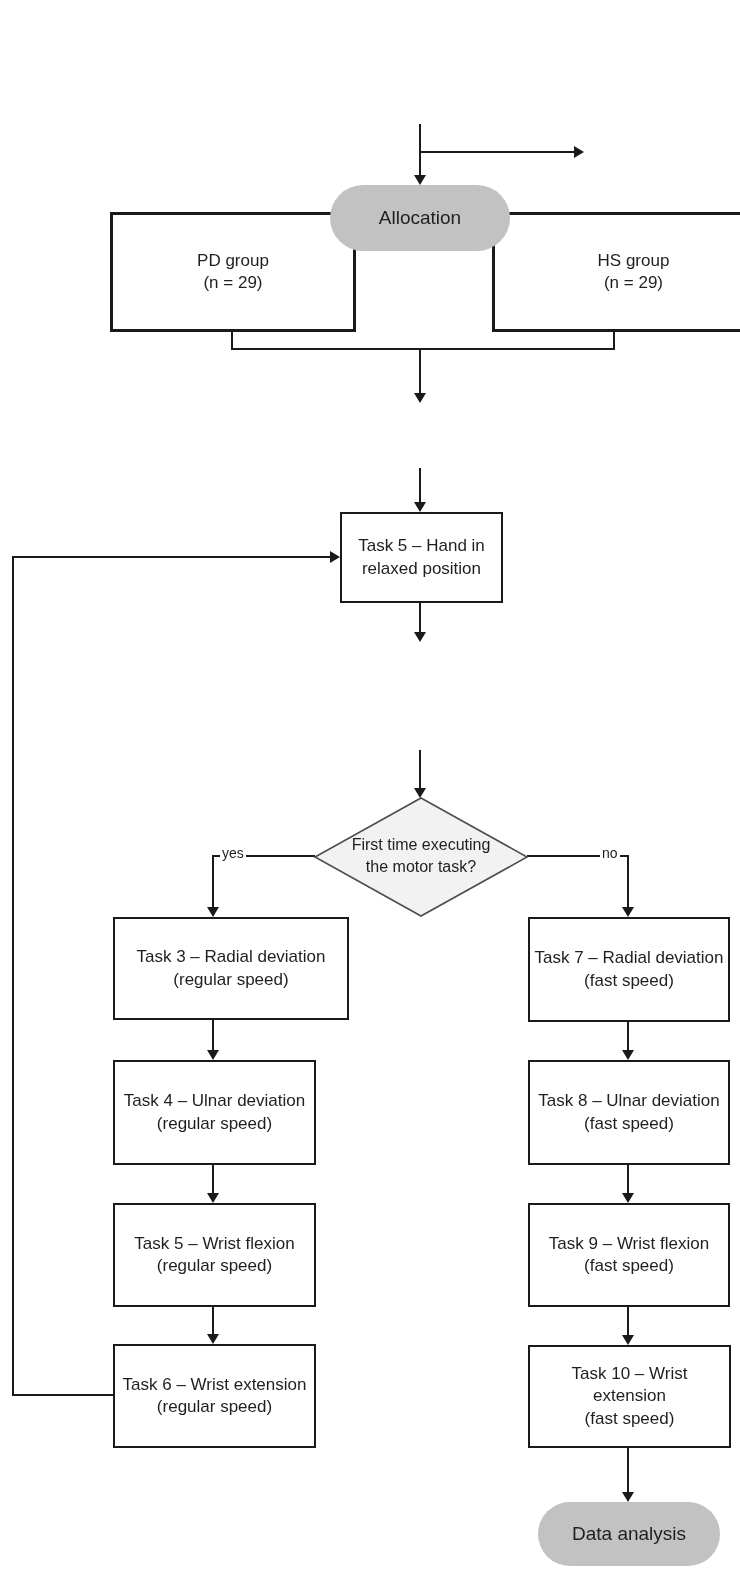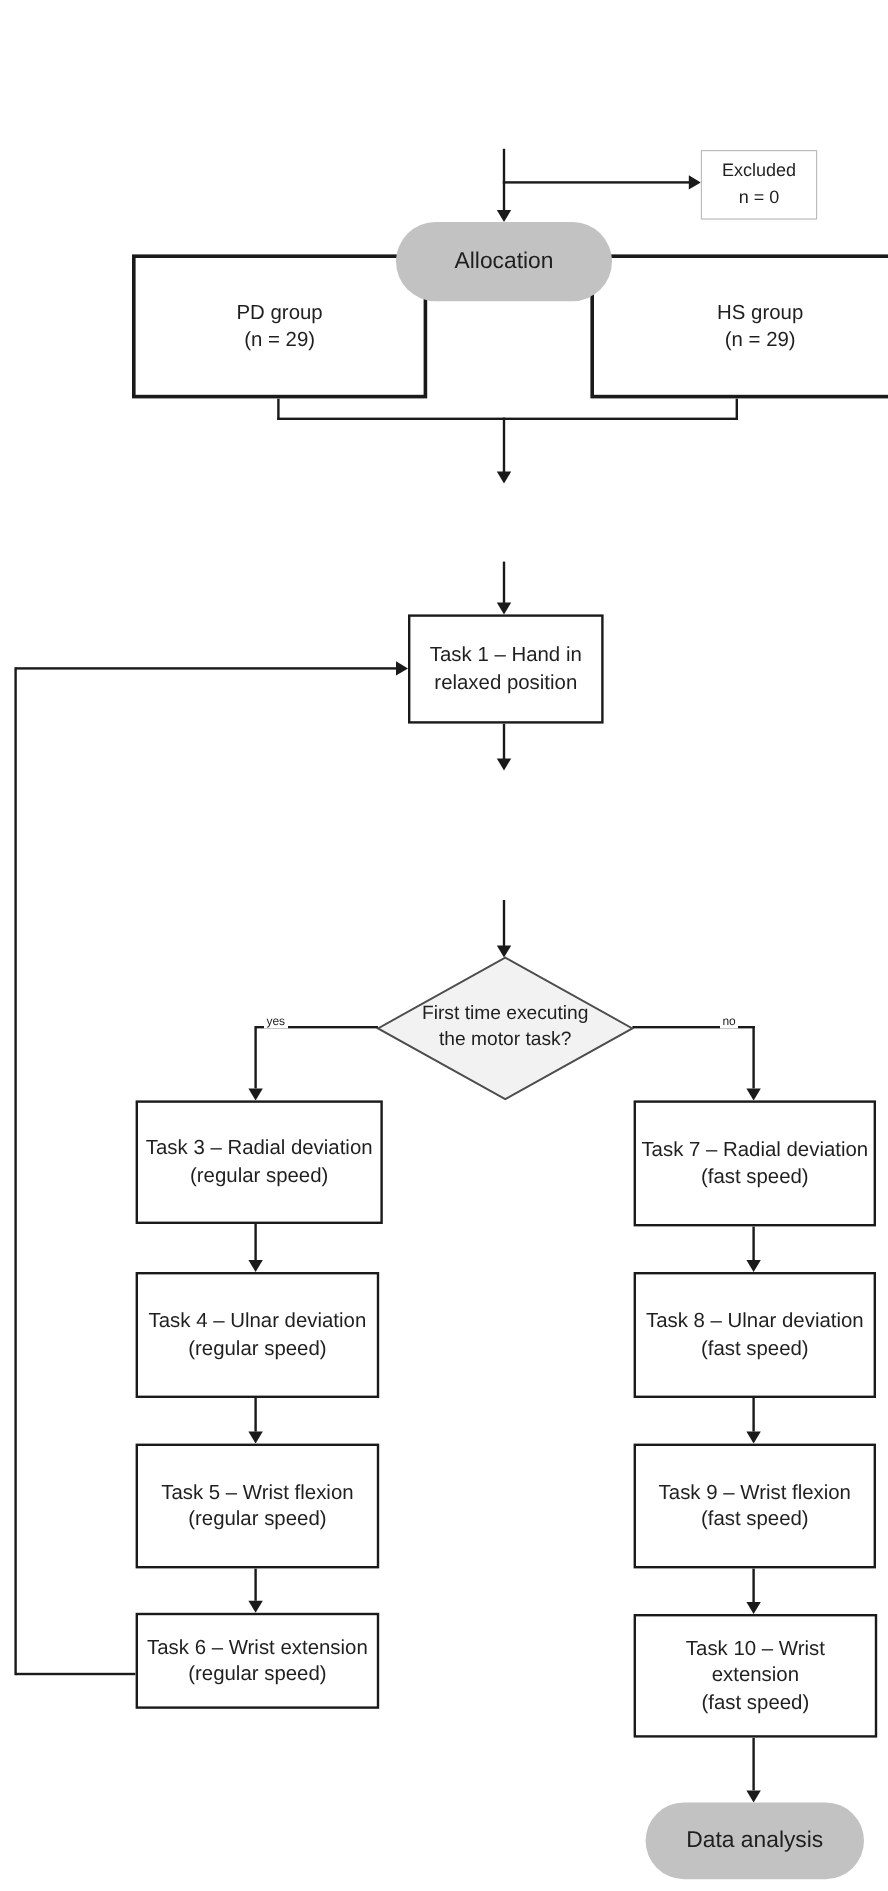--- a/index.html
+++ b/index.html
@@ -27,21 +27,21 @@
   .vline,.hline{position:absolute;background:var(--line);z-index:1;}
   .vline{width:2px;}
   .hline{height:2px;}
   .ah-down{position:absolute;width:0;height:0;z-index:1;
     border-left:6px solid transparent;border-right:6px solid transparent;
     border-top:10px solid var(--line);}
   .ah-right{position:absolute;width:0;height:0;z-index:1;
     border-top:6px solid transparent;border-bottom:6px solid transparent;
     border-left:10px solid var(--line);}
   .branch-label{
-    position:absolute;font-size:10px;background:#fff;padding:0 2px;z-index:2;
+    position:absolute;font-size:14px;background:#fff;padding:0 2px;z-index:2;
     color:var(--text);line-height:1.1;
   }
   .diamond-wrap{position:absolute;z-index:1;}
   .diamond-wrap polygon{fill:var(--diamond-fill);stroke:var(--diamond-border);stroke-width:1.6;}
   .diamond-text{
     position:absolute;z-index:2;text-align:center;white-space:pre-line;
     font-size:16px;line-height:1.35;color:var(--text);
   }
 </style>
 </head>
@@ -102,35 +102,33 @@
 
   <div class="branch-label" style="left:220px;top:846px">yes</div>
   <div class="branch-label" style="left:600px;top:846px">no</div>
 
   <svg class="diamond-wrap" style="left:309px;top:792px" width="224" height="130" viewBox="0 0 224 130">
     <polygon points="112,6 218,65 112,124 6,65"></polygon>
   </svg>
   <div class="diamond-text" style="left:325px;top:834px;width:192px">First time executing
 the motor task?</div>
 
-  <div class="node excluded" style="left:584px;top:125px;width:97px;height:58px">Excluded
-n = 0</div>
   <div class="node thick" style="left:110px;top:212px;width:246px;height:120px">PD group
 (n = 29)</div>
   <div class="node thick" style="left:492px;top:212px;width:283px;height:120px">HS group
 (n = 29)</div>
-  <div class="node" style="left:340px;top:512px;width:163px;height:91px">Task 1 – Hand in
+  <div class="node" style="left:340px;top:512px;width:163px;height:91px">Task 5 – Hand in
 relaxed position</div>
-  <div class="node" style="left:113px;top:917px;width:206px;height:103px">Task 3 – Radial deviation
+  <div class="node" style="left:113px;top:917px;width:236px;height:103px">Task 3 – Radial deviation
 (regular speed)</div>
   <div class="node" style="left:113px;top:1060px;width:203px;height:105px">Task 4 – Ulnar deviation
 (regular speed)</div>
   <div class="node" style="left:113px;top:1203px;width:203px;height:104px">Task 5 – Wrist flexion
 (regular speed)</div>
-  <div class="node" style="left:113px;top:1344px;width:203px;height:80px">Task 6 – Wrist extension
+  <div class="node" style="left:113px;top:1344px;width:203px;height:104px">Task 6 – Wrist extension
 (regular speed)</div>
   <div class="node" style="left:528px;top:917px;width:202px;height:105px">Task 7 – Radial deviation
 (fast speed)</div>
   <div class="node" style="left:528px;top:1060px;width:202px;height:105px">Task 8 – Ulnar deviation
 (fast speed)</div>
   <div class="node" style="left:528px;top:1203px;width:202px;height:104px">Task 9 – Wrist flexion
 (fast speed)</div>
   <div class="node" style="left:528px;top:1345px;width:203px;height:103px">Task 10 – Wrist
 extension
 (fast speed)</div>

